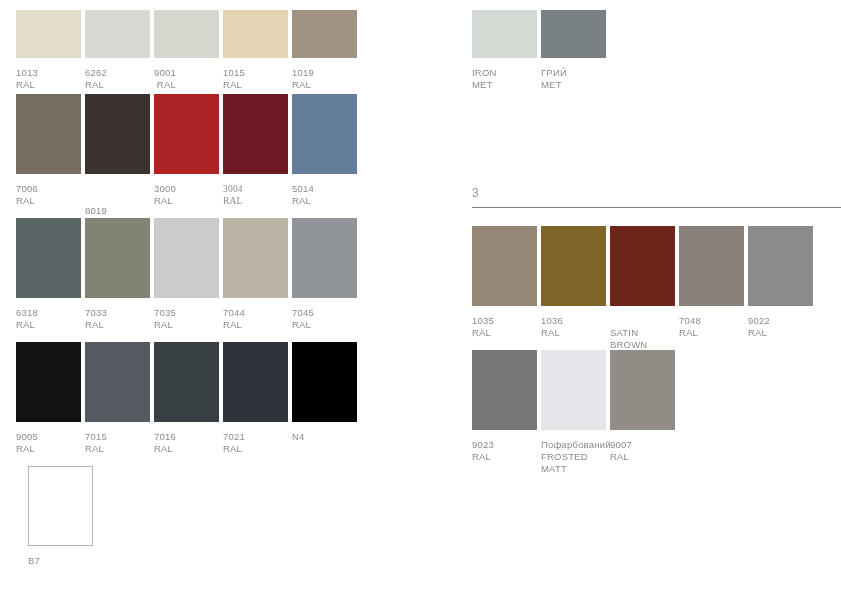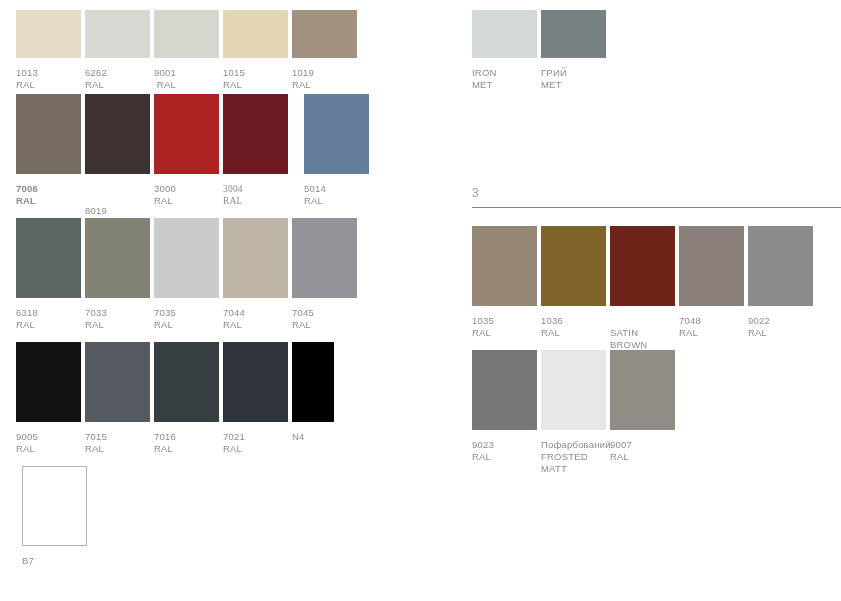--- a/index.html
+++ b/index.html
@@ -128,21 +128,21 @@
           <div class="chip" style="height: 48px; background: rgb(162, 146, 130);"></div>
           <div class="chip-label" style="top: 57px;">
             <span class="lbl-line">1019</span>
             <span class="lbl-line">RAL</span>
           </div>
         </div>
       </div>
       <div class="swatch-row" style="position: absolute; top: 84px; left: 0px; width: 100%; height: 120px;">
         <div class="swatch-cell" style="left: 0px; width: 65px; height: 120px;">
           <div class="chip" style="height: 80px; background: rgb(119, 109, 96);"></div>
-          <div class="chip-label" style="top: 89px; font-weight: bold;">
+          <div class="chip-label" style="top: 89px;">
             <span class="lbl-line">7006</span>
             <span class="lbl-line">RAL</span>
           </div>
         </div>
         <div class="swatch-cell" style="left: 69px; width: 65px; height: 120px;">
           <div class="chip" style="height: 80px; background: rgb(60, 50, 48);"></div>
           <div class="chip-label" style="top: 89px; margin-top: 22px;">
             <span class="lbl-line">8019</span>
             <span class="lbl-line">RAL</span>
           </div>
@@ -154,21 +154,21 @@
             <span class="lbl-line">RAL</span>
           </div>
         </div>
         <div class="swatch-cell" style="left: 207px; width: 65px; height: 120px;">
           <div class="chip" style="height: 80px; background: rgb(108, 25, 36);"></div>
           <div class="chip-label" style="top: 89px; font-family: Liberation Serif, serif;">
             <span class="lbl-line">3004</span>
             <span class="lbl-line">RAL</span>
           </div>
         </div>
-        <div class="swatch-cell" style="left: 288px; width: 65px; height: 120px;">
+        <div class="swatch-cell" style="left: 276px; width: 65px; height: 120px;">
           <div class="chip" style="height: 80px; background: rgb(100, 125, 155);"></div>
           <div class="chip-label" style="top: 89px;">
             <span class="lbl-line">5014</span>
             <span class="lbl-line">RAL</span>
           </div>
         </div>
       </div>
       <div class="swatch-row" style="position: absolute; top: 208px; left: 0px; width: 100%; height: 120px;">
         <div class="swatch-cell" style="left: 0px; width: 65px; height: 120px;">
           <div class="chip" style="height: 80px; background: rgb(90, 102, 101);"></div>
@@ -228,29 +228,29 @@
             <span class="lbl-line">RAL</span>
           </div>
         </div>
         <div class="swatch-cell" style="left: 207px; width: 65px; height: 120px;">
           <div class="chip" style="height: 80px; background: rgb(45, 51, 57);"></div>
           <div class="chip-label" style="top: 89px;">
             <span class="lbl-line">7021</span>
             <span class="lbl-line">RAL</span>
           </div>
         </div>
-        <div class="swatch-cell" style="left: 276px; width: 42px; height: 120px;">
+        <div class="swatch-cell" style="left: 276px; width: 65px; height: 120px;">
           <div class="chip" style="height: 80px; background: rgb(0, 0, 0);"></div>
           <div class="chip-label" style="top: 89px;">
             <span class="lbl-line">N4</span>
           </div>
         </div>
       </div>
       <div class="swatch-row" style="position: absolute; top: 456px; left: 0px; width: 100%; height: 120px;">
-        <div class="swatch-cell" style="left: 6px; width: 65px; height: 120px; text-align: right;">
+        <div class="swatch-cell" style="left: 12px; width: 65px; height: 120px; text-align: right;">
           <div class="chip bordered" style="height: 80px;"></div>
           <div class="chip-label" style="top: 89px;">
             <span class="lbl-line">B7</span>
           </div>
         </div>
       </div>
     </div>
 
   <div class="col-right" id="col-right-top">
       <div class="swatch-row" style="position: absolute; top: 0px; left: 0px; width: 100%; height: 88px;">

